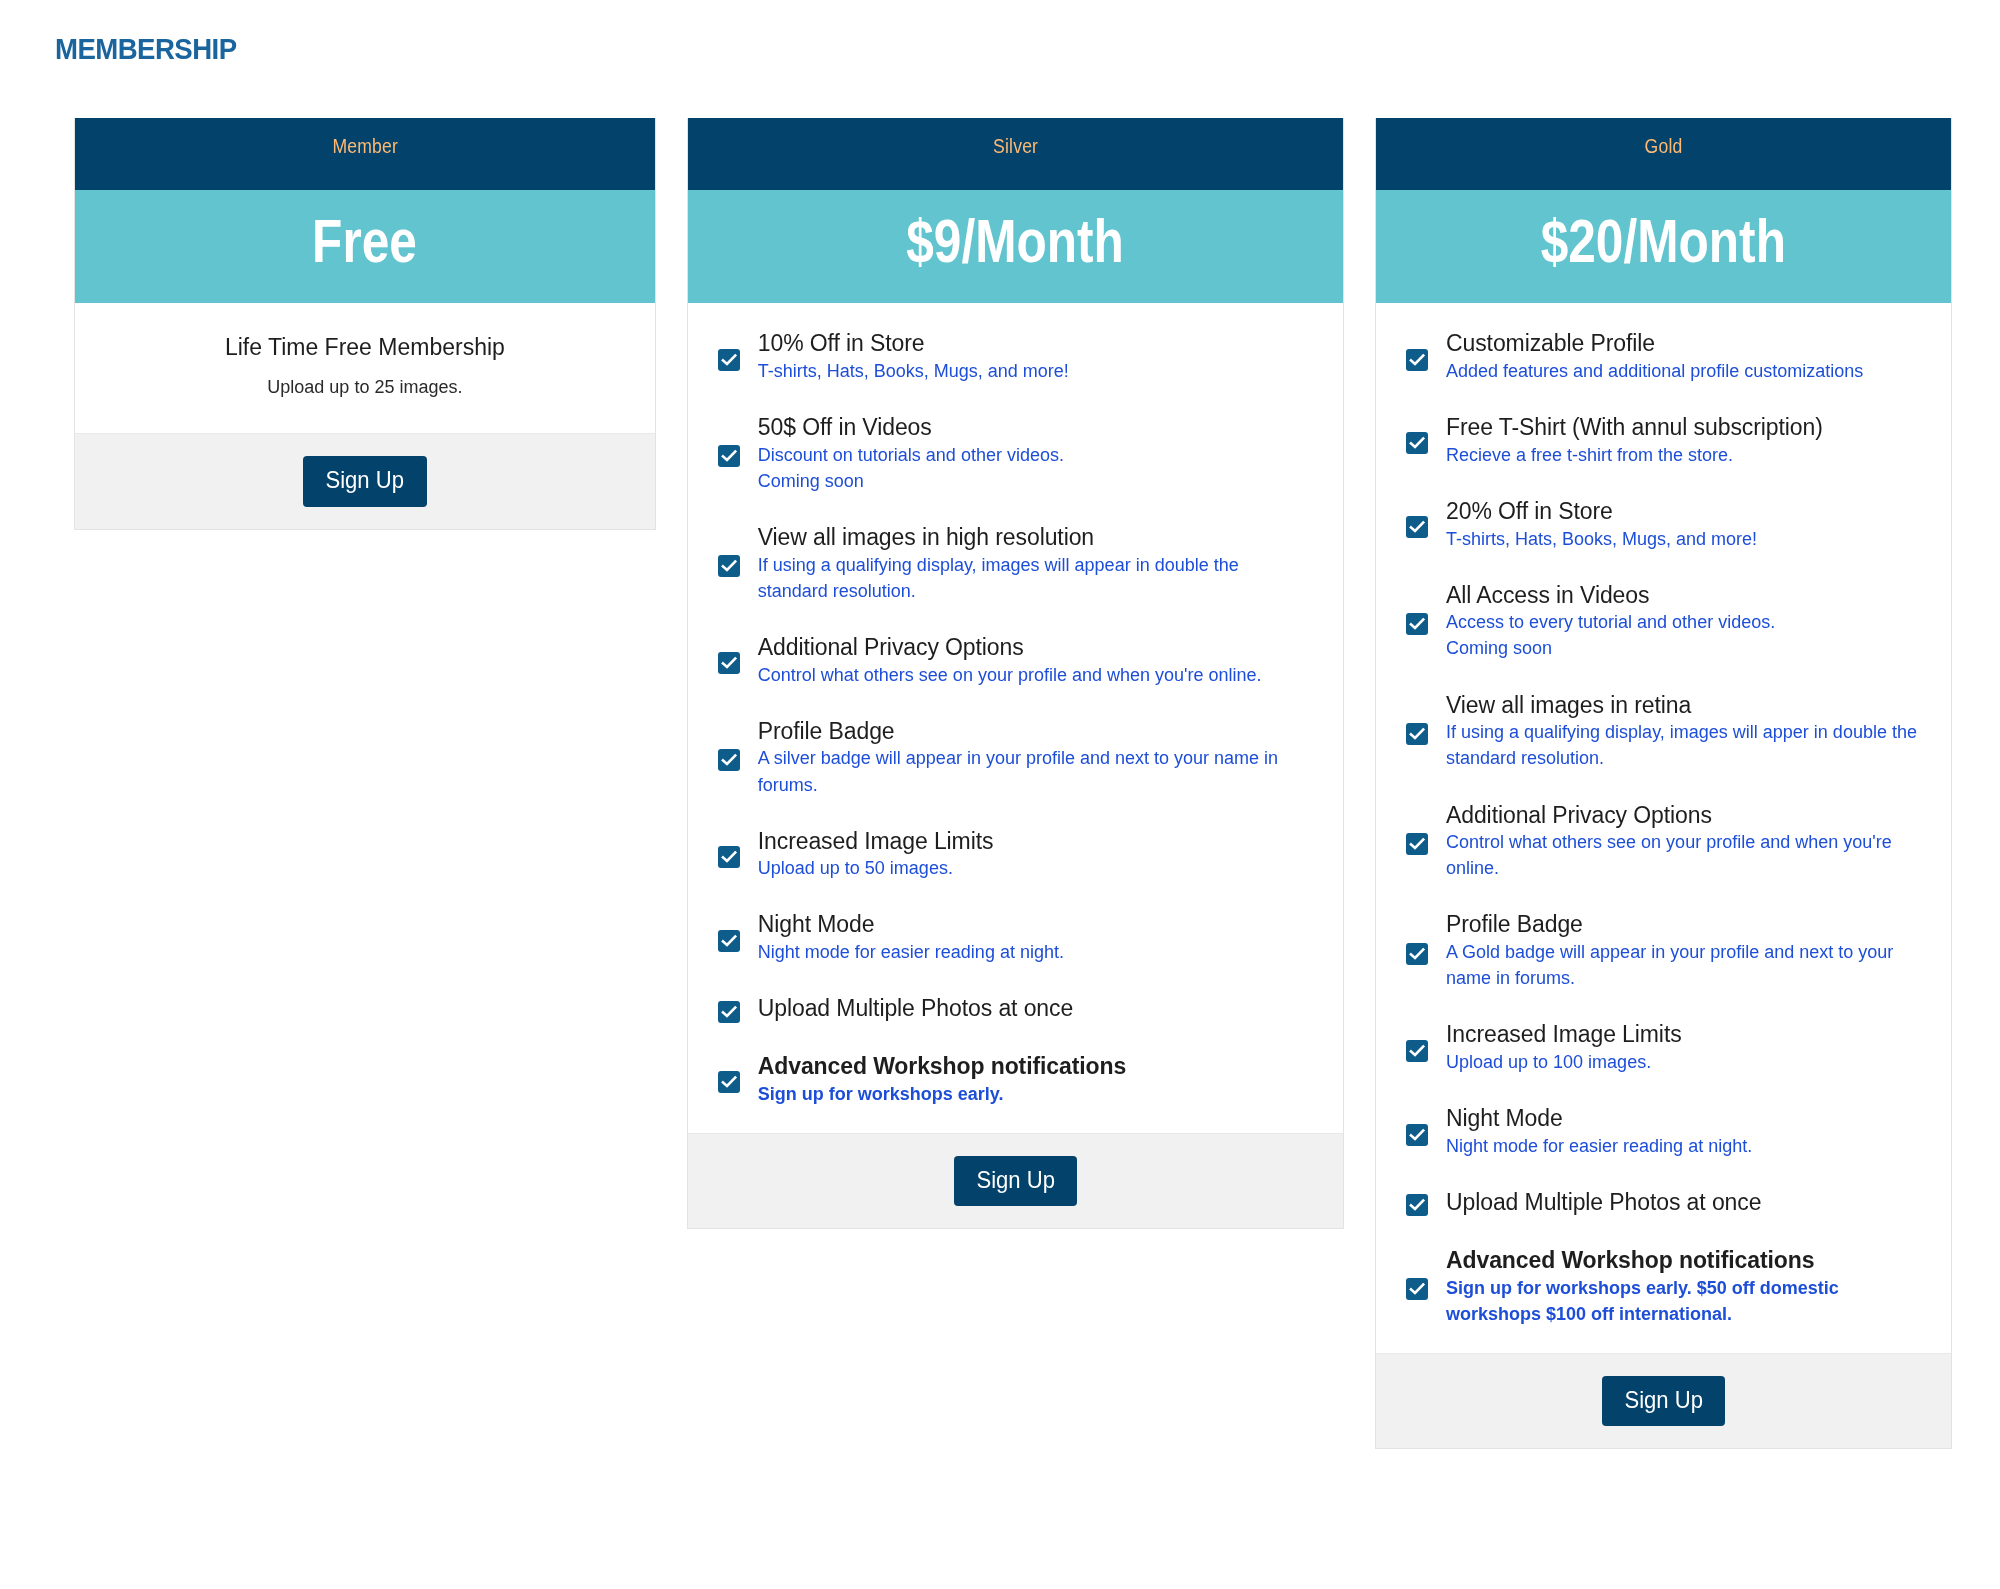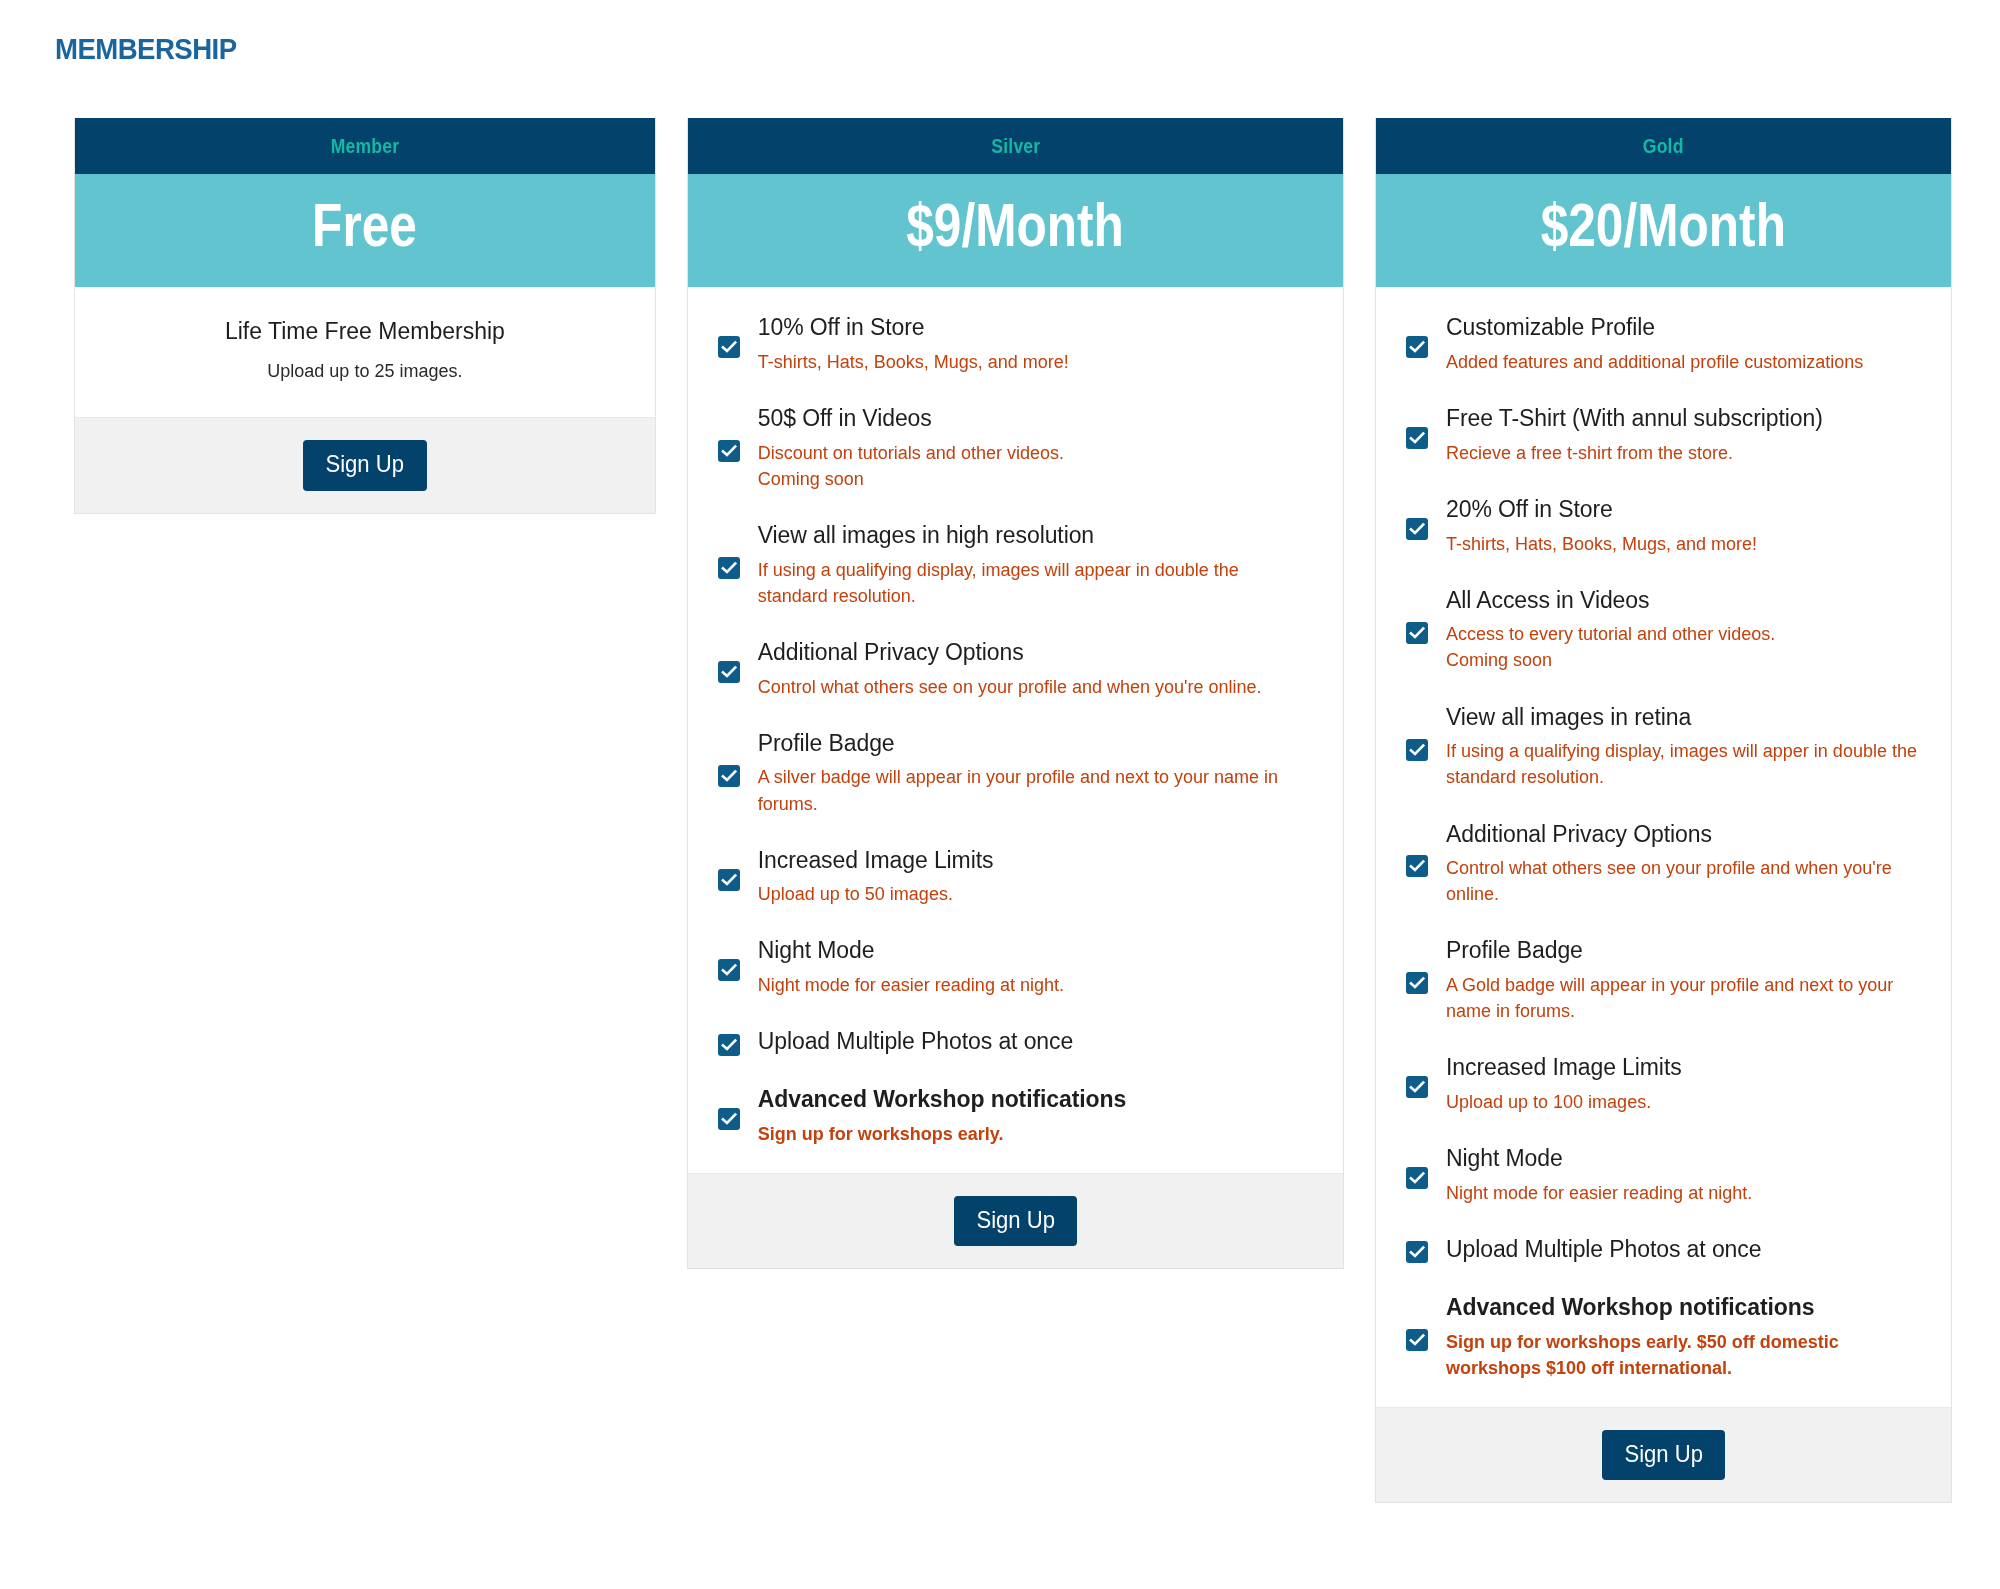--- a/index.html
+++ b/index.html
@@ -40,25 +40,25 @@
     border-top: none;
     display: flex;
     flex-direction: column;
     align-self: flex-start;
   }
   .card:nth-child(2) { width: 688px; }
   .card:nth-child(3) { width: 604px; }
 
   .card-header {
     background: #03426A;
-    color: #14b8a6;
+    color: #fdba74;
     text-align: center;
-    padding: 17px 10px 16px;
+    padding: 17px 10px 32px;
     font-size: 20px;
-    font-weight: bold;
+    font-weight: normal;
     letter-spacing: 0.2px;
     transform: none;
   }
   .card-header span { display: inline-block; transform: scaleX(0.88); }
 
   .card-price {
     background: #62C4CE;
     color: #ffffff;
     text-align: center;
     padding: 18px 10px 30px;
@@ -105,23 +105,22 @@
   .feature .check svg { display: block; width: 22px; height: 22px; }
   .feature .ftext { flex: 1 1 auto; min-width: 0; }
   .ftitle {
     font-size: 23px;
     color: #1e1e1e;
     line-height: 1.25;
     letter-spacing: -0.1px;
   }
   .fdesc {
     font-size: 18px;
-    color: #c2410c;
+    color: #1d4ed8;
     line-height: 1.45;
-    margin-top: 7px;
     white-space: pre-line;
   }
 
   .card-footer {
     background: #f1f1f1;
     text-align: center;
     padding: 22px 10px 22px;
   }
   .signup-btn {
     display: inline-block;

